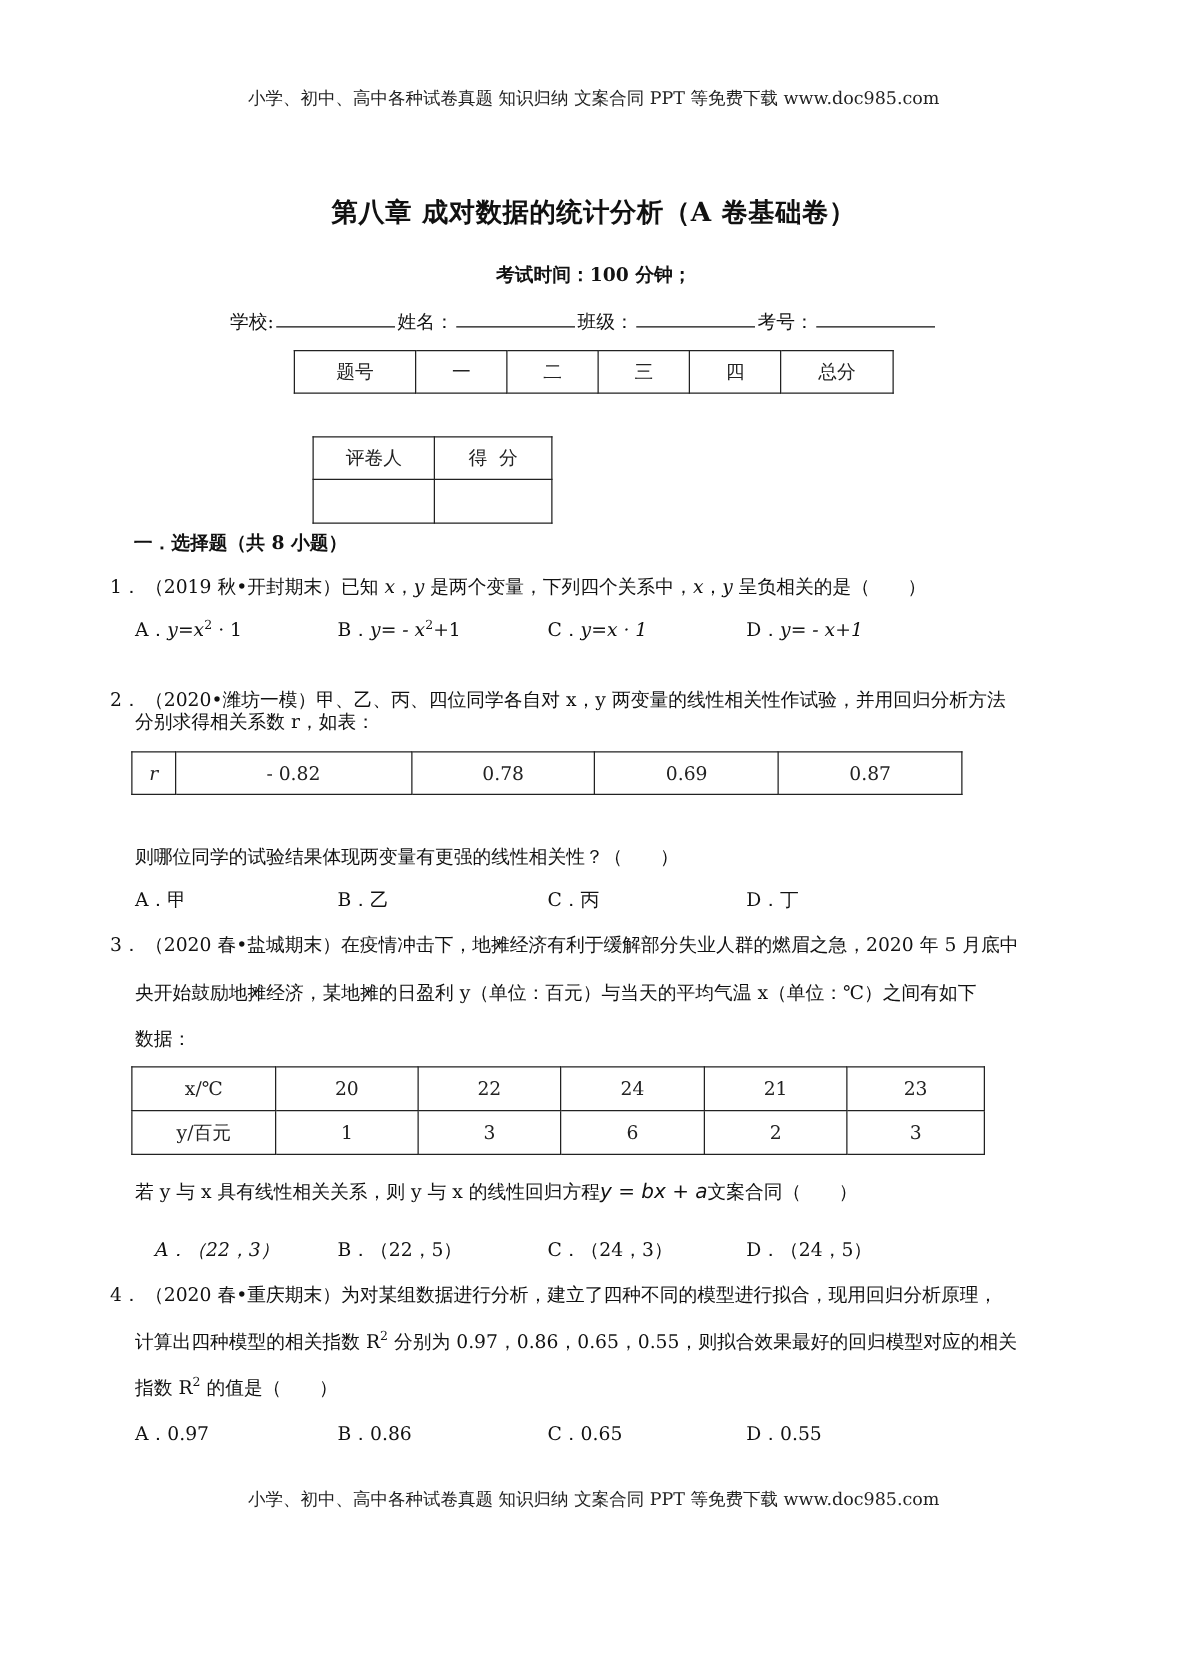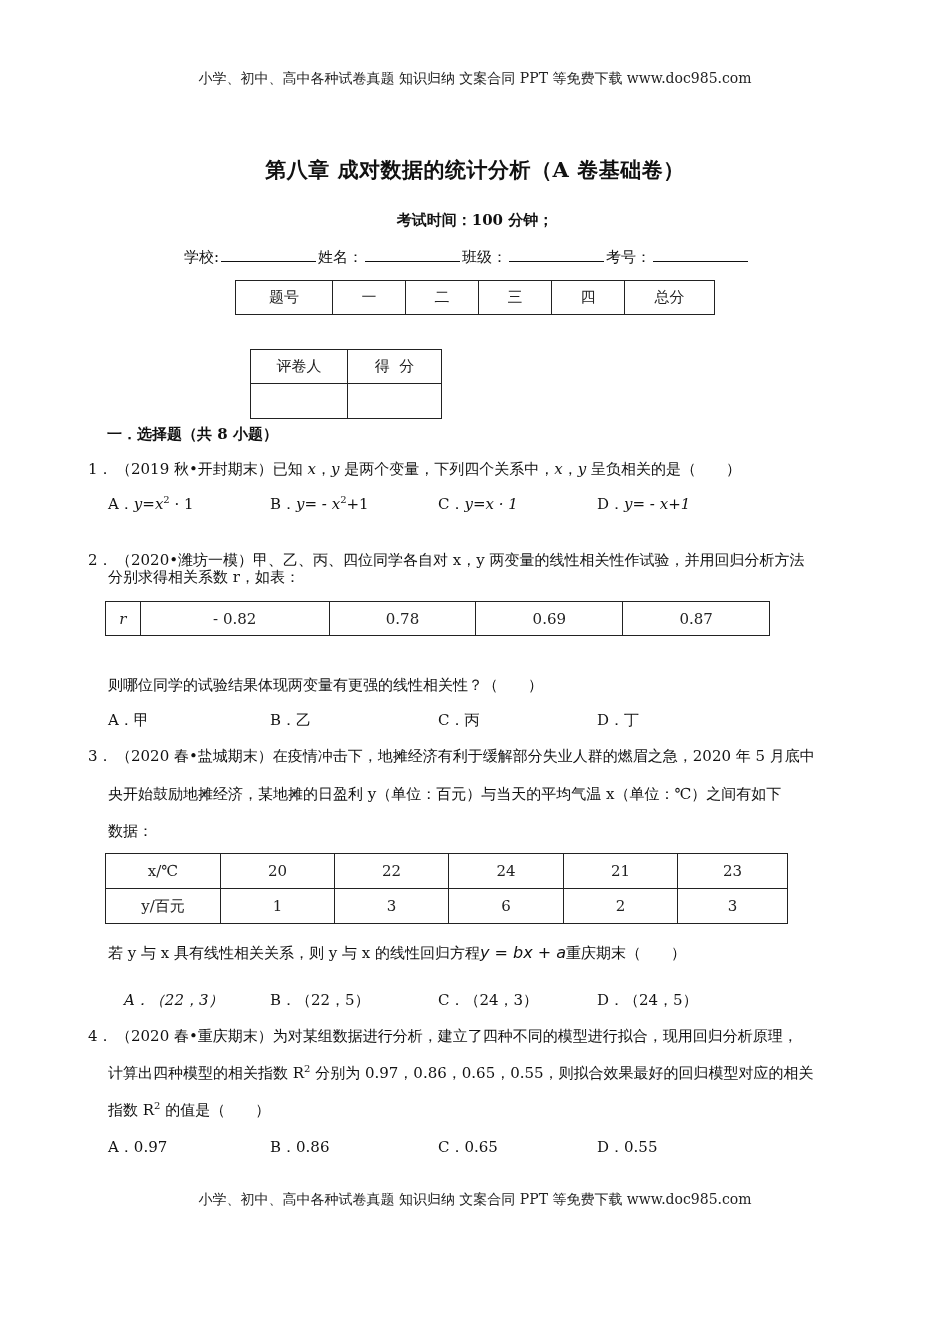--- a/index.html
+++ b/index.html
@@ -144,21 +144,21 @@
     <td>1</td>
     <td>3</td>
     <td>6</td>
     <td>2</td>
     <td>3</td>
   </tr>
 </tbody>
   </table>
 
 <div class="abs q-line" style="top:943px; left:108px;">
-  <span>若 y 与 x 具有线性相关关系，则 y 与 x 的线性回归方程</span><span class="formula">y = bx + a</span><span>重庆期末（　　）</span>
+  <span>若 y 与 x 具有线性相关关系，则 y 与 x 的线性回归方程</span><span class="formula">y = bx + a</span><span>文案合同（　　）</span>
 </div>
 <div class="opt" style="top:991px; left:124px;font-style:italic;"><span>A．</span><span>（22，3）</span></div>
 <div class="opt" style="top:991px; left:270px;"><span>B．</span><span>（22，5）</span></div>
 <div class="opt" style="top:991px; left:438px;"><span>C．</span><span>（24，3）</span></div>
 <div class="opt" style="top:991px; left:597px;"><span>D．</span><span>（24，5）</span></div>
 
 <div class="abs q-line" style="top:1027px; left:88px;">
   <span class="q-num">4．</span><span>（2020 春•重庆期末）</span><span>为对某组数据进行分析，建立了四种不同的模型进行拟合，现用回归分析原理，</span>
 </div>
 <div class="abs q-line" style="top:1064px; left:108px;">

